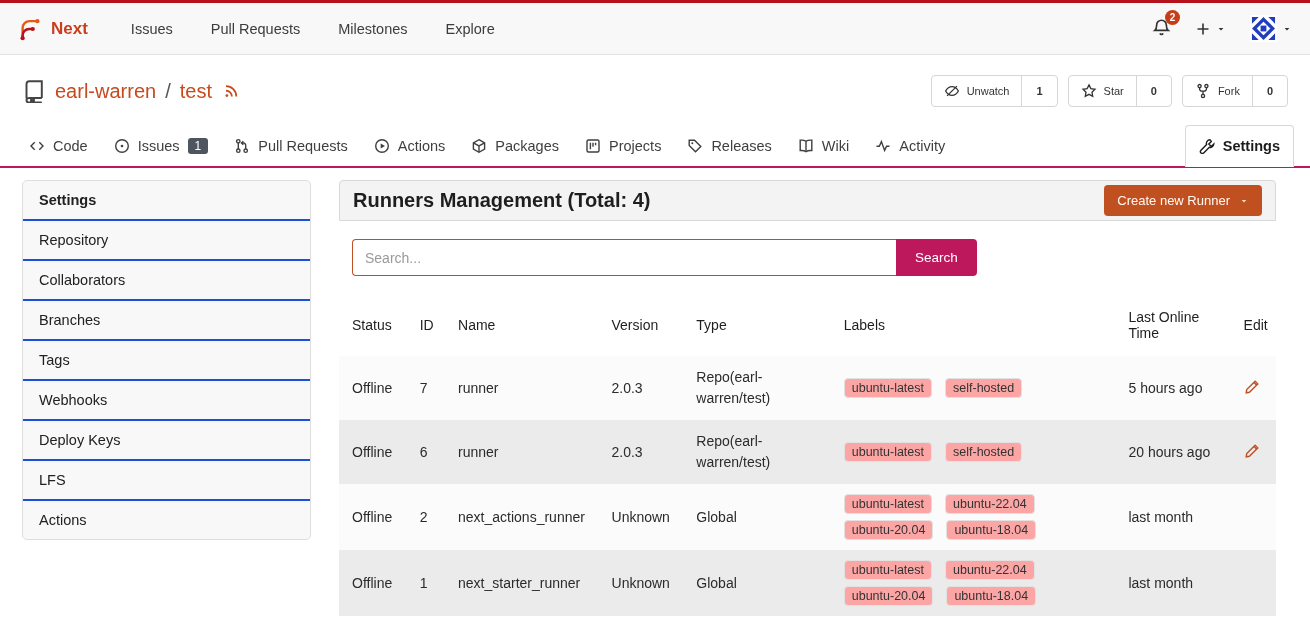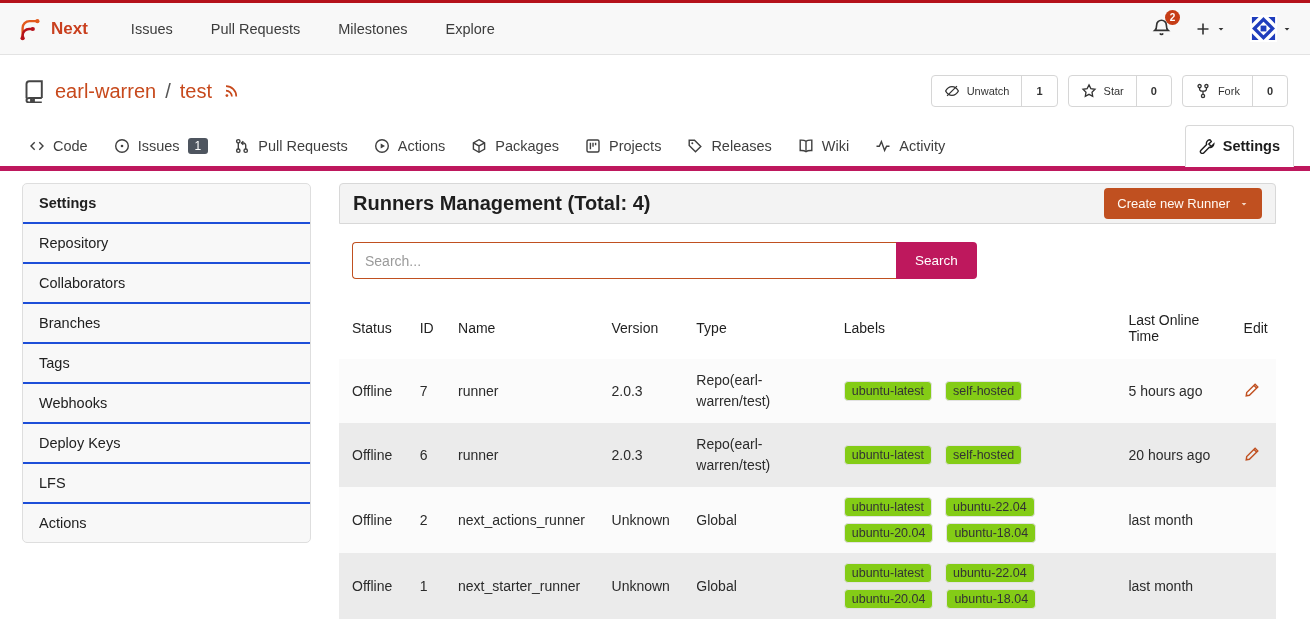--- a/index.html
+++ b/index.html
@@ -30,21 +30,21 @@
   .repo-sep { color: #555; }
   .rss { color: #c7491c; cursor: pointer; display: inline-flex; margin-left: 2px; }
   .repo-actions { margin-left: auto; display: flex; gap: 10px; }
   .action-btn { display: flex; align-items: stretch; border: 1px solid #d6d6d6; border-radius: 4px;
                 background: #fff; font-size: 11px; color: #333; overflow: hidden; }
   .action-main { display: flex; align-items: center; gap: 7px; padding: 7px 12px; cursor: pointer; }
   .action-count { border-left: 1px solid #d6d6d6; padding: 7px 14px; display: flex; align-items: center;
                   font-weight: bold; cursor: pointer; }
 
   
-  .tabs { display: flex; padding: 0 16px; border-bottom: 5px solid #be185d; margin-top: 8px; }
+  .tabs { display: flex; padding: 0 16px; border-bottom: 2px solid #be185d; margin-top: 8px; }
   .tab { display: flex; align-items: center; gap: 8px; padding: 12px 13px; color: #3f3f3f;
          font-size: 14.5px; cursor: pointer; white-space: nowrap; }
   .tab.active { margin-left: auto; background: #fff; border: 1px solid #d8d8d8; border-bottom: 1px solid #fff;
                 border-radius: 4px 4px 0 0; margin-bottom: -1px; font-weight: bold; color: #1c1c1c; }
   .tab-badge { background: #4e555f; color: #fff; border-radius: 3px; font-size: 12px; padding: 1px 7px; }
 
   
   .content { display: flex; gap: 28px; padding: 12px 34px 0 22px; align-items: flex-start; }
 
   .sidebar { width: 289px; flex: none; background: #f8f8f8; border: 1px solid #dedede;
@@ -78,21 +78,21 @@
   table.runner-table { width: 100%; border-collapse: collapse; table-layout: fixed; }
   .runner-table th { text-align: left; font-weight: normal; font-size: 14px; padding: 12px 8px;
                      color: #1f1f1f; vertical-align: middle; height: 62px; }
   .runner-table th:first-child, .runner-table td:first-child { padding-left: 13px; }
   .runner-table td { padding: 10px 8px; vertical-align: middle; font-size: 14px; color: #2b2b2b;
                      height: 64px; }
   tr.stripe-odd { background: #fbfbfb; }
   tr.stripe-even { background: #ebebeb; }
   .type-wrap { max-width: 118px; line-height: 1.5; }
   .chips { display: flex; flex-wrap: wrap; gap: 6px 13px; max-width: 200px; align-items: center; }
-  .chip { background: #84cc16; border: 1px solid #e2e2e2; border-radius: 4px; padding: 2px 7px;
+  .chip { background: #fca5a5; border: 1px solid #e2e2e2; border-radius: 4px; padding: 2px 7px;
           font-size: 12.5px; color: #333; white-space: nowrap; }
   .edit-btn { color: #c05020; cursor: pointer; display: inline-flex; }
 
   .icn { display: inline-flex; width: 16px; height: 16px; flex: none; }
   .icn svg { width: 100%; height: 100%; }
   .icn-lg { width: 24px; height: 24px; color: #454545; }
   .icn-sm { width: 10px; height: 10px; }
 </style>
 </head>
 <body>

